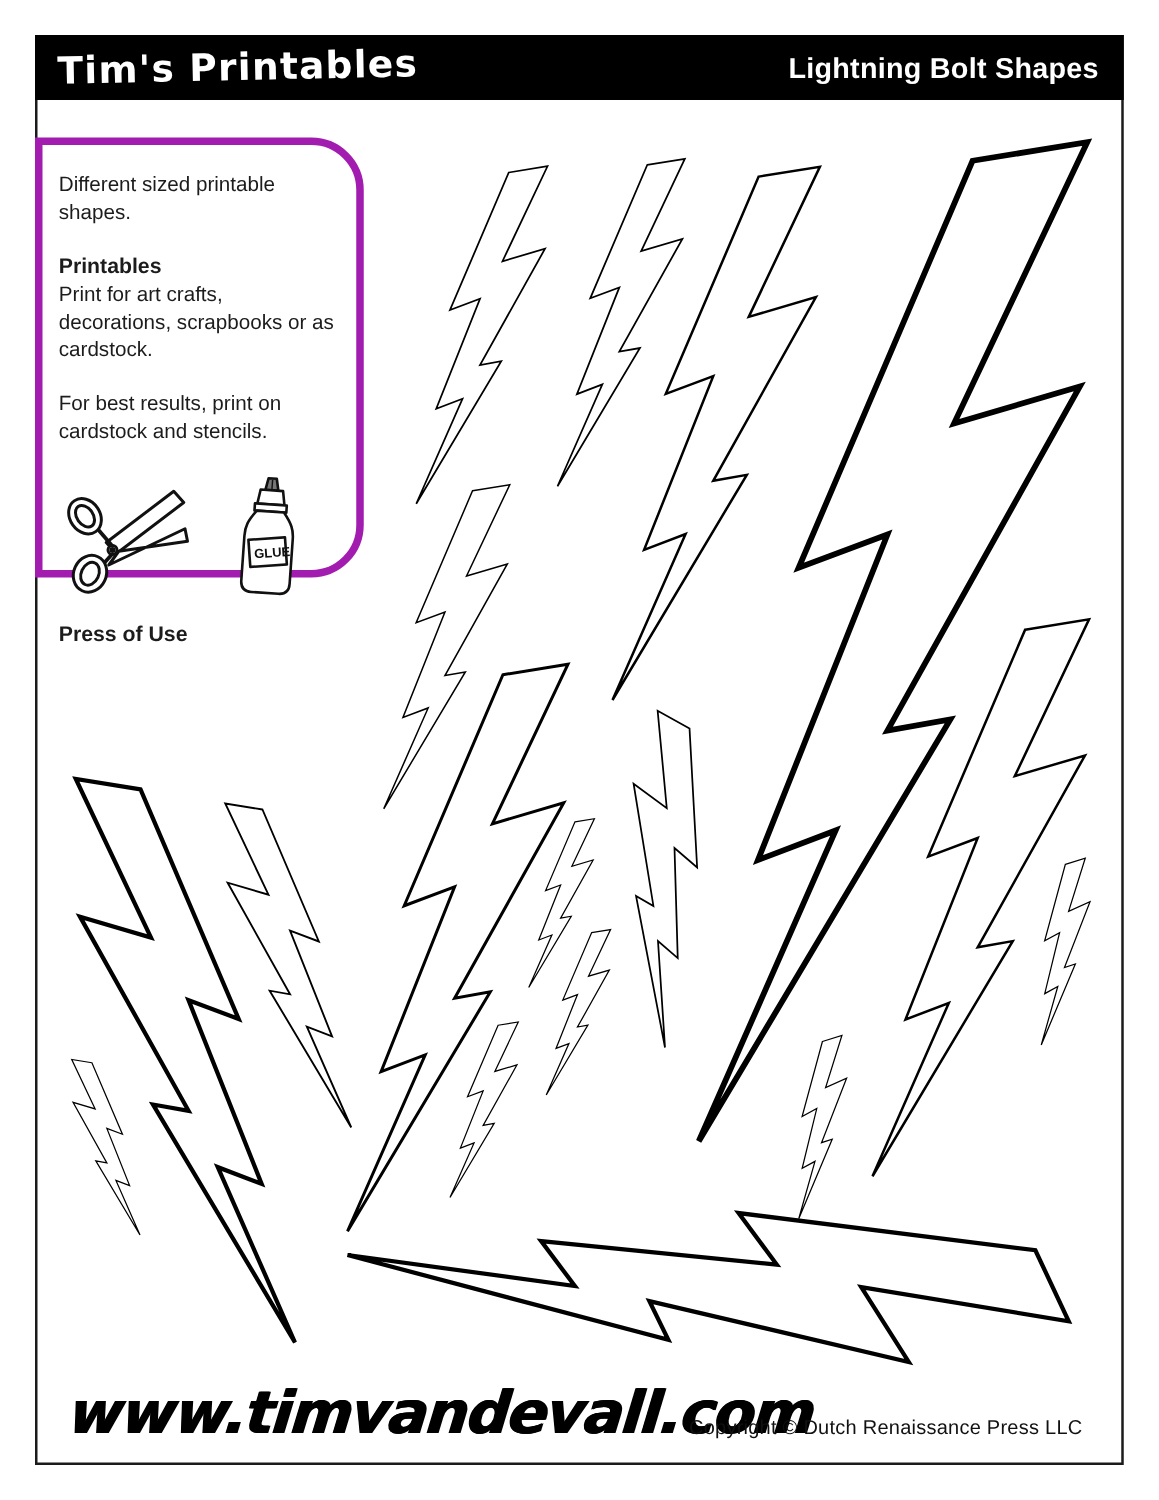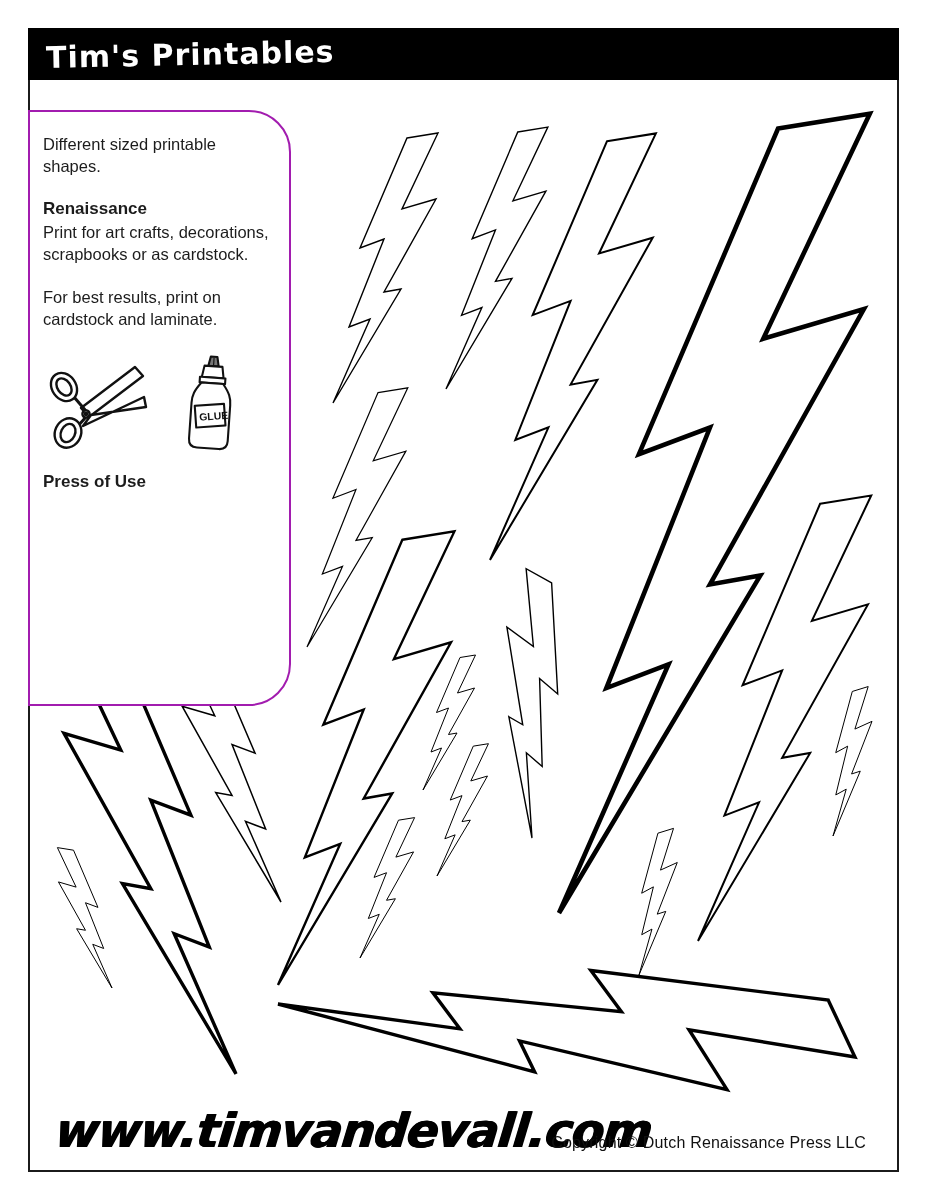--- a/index.html
+++ b/index.html
@@ -14,22 +14,22 @@
 
   .topbar { position:absolute; left:28px; top:28px; width:871px; height:52px;
             background:#000; z-index:3; display:flex; align-items:center;
             justify-content:space-between; padding:0 20px 0 18px; }
   .logo { color:#fff; font-family:"DejaVu Sans", sans-serif; font-weight:bold;
           font-size:30px; letter-spacing:1px; transform:rotate(-1.2deg);
           white-space:nowrap; }
   .sheet-title { color:#fff; font-weight:bold; font-size:23px; letter-spacing:0.2px;
                  white-space:nowrap; }
 
-  .infobox { position:absolute; left:28px; top:110px; width:263px; height:596px;
-             background:#fff; border:2px solid #a21caf;
+  .infobox { position:absolute; left:28px; top:110px; width:263px; height:352px;
+             background:#fff; border:6px solid #a21caf;
              border-radius:0 42px 42px 0; z-index:2; padding:22px 14px 0 13px;
              color:#1c1c1c; }
   .infobox p  { font-size:16.5px; line-height:1.33; margin:0 0 21px 0; }
   .infobox h3 { font-size:17px; line-height:1.2; margin:0 0 3px 0; font-weight:bold; }
   .infobox h3.gap { margin-bottom:10px; }
   .supplies { display:flex; align-items:flex-end; gap:34px; margin:4px 0 20px 4px;
               height:100px; }
 
   .site-url { position:absolute; left:56px; top:1103px; z-index:3; color:#000;
               font-family:"DejaVu Sans", sans-serif; font-weight:bold; font-style:italic;
@@ -60,29 +60,30 @@
       <polygon points="74,-265 105,-270 69,-194 103,-204 51,-111 68,-114 0,0 37,-84 16,-76 51,-164 27,-155" transform="translate(236 1074) rotate(0) scale(-1.67 1.67)" fill="none" stroke="#000000" stroke-width="3.4" vector-effect="non-scaling-stroke" stroke-linejoin="miter" stroke-miterlimit="14"></polygon>
       <polygon points="74,-265 105,-270 69,-194 103,-204 51,-111 68,-114 0,0 37,-84 16,-76 51,-164 27,-155" transform="translate(281 902) rotate(0) scale(-0.96 0.96)" fill="none" stroke="#000000" stroke-width="1.5" vector-effect="non-scaling-stroke" stroke-linejoin="miter" stroke-miterlimit="14"></polygon>
       <polygon points="74,-265 105,-270 69,-194 103,-204 51,-111 68,-114 0,0 37,-84 16,-76 51,-164 27,-155" transform="translate(112 988) rotate(0) scale(-0.52 0.52)" fill="none" stroke="#000000" stroke-width="1" vector-effect="non-scaling-stroke" stroke-linejoin="miter" stroke-miterlimit="14"></polygon>
       <polygon points="74,-265 105,-270 69,-194 103,-204 51,-111 68,-114 0,0 37,-84 16,-76 51,-164 27,-155" transform="translate(278 1004) rotate(74) scale(2 2)" fill="none" stroke="#000000" stroke-width="3.4" vector-effect="non-scaling-stroke" stroke-linejoin="miter" stroke-miterlimit="14"></polygon>
     </svg>
 
   <div class="page-border"></div>
 
   <header class="topbar">
     <div class="logo">Tim's Printables</div>
+    <div class="sheet-title">Lightning Bolt Shapes</div>
   </header>
 
   <aside class="infobox">
     <p>Different sized printable shapes.</p>
 
-    <h3>Renaissance</h3>
+    <h3>Printables</h3>
     <p>Print for art crafts, decorations, scrapbooks or as cardstock.</p>
 
-    <p>For best results, print on cardstock and laminate.</p>
+    <p>For best results, print on cardstock and stencils.</p>
 
 
     <div class="supplies">
       <svg width="104" height="88" viewBox="0 0 104 88" fill="#fff" stroke="#111" stroke-width="2.4" stroke-linejoin="round">
         <polygon points="34,44 88,3 96,12 42,53"></polygon>
         <polygon points="36,62 97,33 99,43 44,51"></polygon>
         <line x1="27" y1="33" x2="39" y2="47" stroke-width="3"></line>
         <line x1="30" y1="63" x2="39" y2="53" stroke-width="3"></line>
         <ellipse cx="17" cy="23" rx="12" ry="15" transform="rotate(-35 17 23)"></ellipse>
         <ellipse cx="17" cy="23" rx="6.5" ry="9.5" transform="rotate(-35 17 23)"></ellipse>

